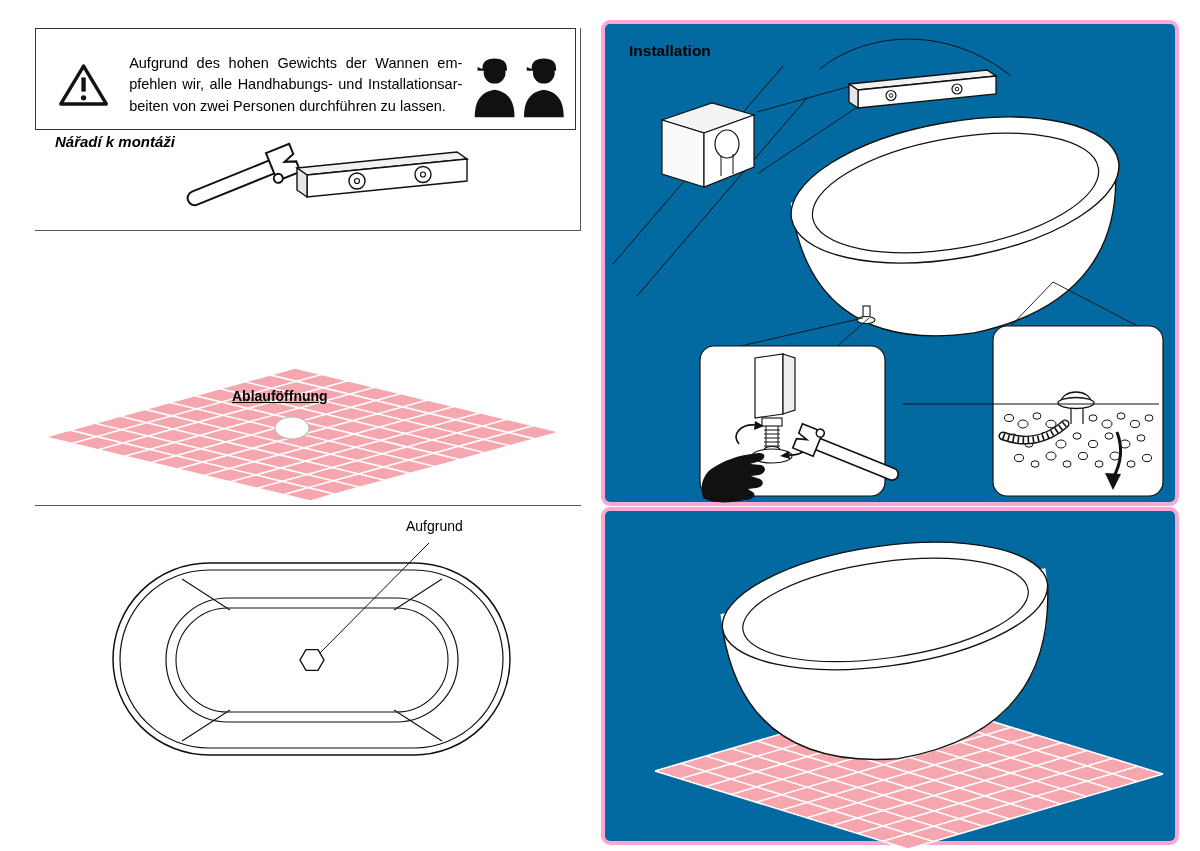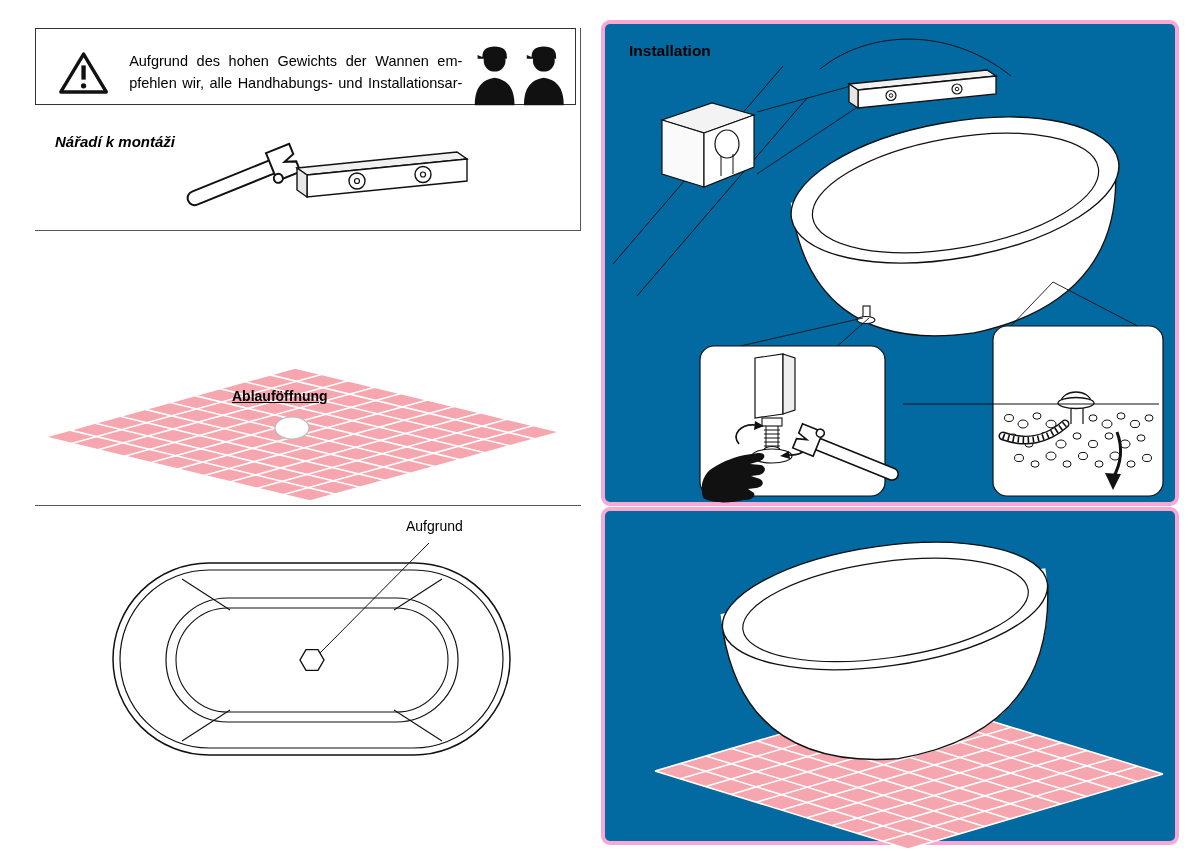--- a/index.html
+++ b/index.html
@@ -7,21 +7,21 @@
   body { font-family:"Liberation Sans", sans-serif; color:#000; }
   .page { position:relative; width:1200px; height:851px; background:#fff; overflow:hidden; }
   .abs { position:absolute; }
 
   
   .hline { position:absolute; border-top:1px solid #555; height:0; }
   .vline { position:absolute; border-left:1px solid #555; width:0; }
   .panel { position:absolute; border:4px solid #f9a8d4; border-radius:9px; background:#0369a1; }
 
   
-  .warning-box { position:absolute; left:35px; top:28px; width:541px; height:77px;
+  .warning-box { position:absolute; left:35px; top:28px; width:541px; height:102px;
                  border:1px solid #333; display:flex; align-items:center; padding:20px 10px 8px 22px; }
   .warning-text { width:352px; margin-left:20px; font-size:14.5px; line-height:1.46; text-align:justify; }
   .warning-text .jline { text-align:justify; text-align-last:justify; }
   .warning-text .lline { text-align:left; }
 
   .title-bold { position:absolute; font-weight:bold; font-size:15px;font-style:italic; }
   .label-bold { position:absolute; font-weight:bold; font-size:14px; }
   .label-reg  { position:absolute; font-weight:normal; font-size:14px; }
 
   svg { display:block; }
@@ -35,20 +35,21 @@
 
   <div class="warning-box">
     <svg width="54" height="50" viewBox="0 0 54 50">
       <polygon points="27,5 51,45 3,45" fill="none" stroke="#111" stroke-width="3.6" stroke-linejoin="round"></polygon>
       <line x1="27" y1="17" x2="27" y2="32" stroke="#111" stroke-width="4.6"></line>
       <circle cx="27" cy="38.5" r="2.8" fill="#111"></circle>
     </svg>
     <div class="warning-text">
       <div class="jline">Aufgrund des hohen Gewichts der Wannen em-</div>
       <div class="jline">pfehlen wir, alle Handhabungs- und Installationsar-</div>
+      <div class="lline">beiten von zwei Personen durchführen zu lassen.</div>
     </div>
     <svg width="100" height="68" viewBox="0 0 100 68" style="margin-left:8px">
       <g>
         <circle cx="26" cy="21" r="11.5" fill="#111"></circle>
         <path d="M13,17 Q13,6 26,6 Q39,6 39,17 L39,19 L8,19 L8,15 Z" fill="#111"></path>
         <path d="M5,68 C5,49 13,41 26,39 C39,41 47,49 47,68 Z" fill="#111"></path>
       </g>
       <g transform="translate(52,0)">
         <circle cx="26" cy="21" r="11.5" fill="#111"></circle>
         <path d="M13,17 Q13,6 26,6 Q39,6 39,17 L39,19 L8,19 L8,15 Z" fill="#111"></path>

